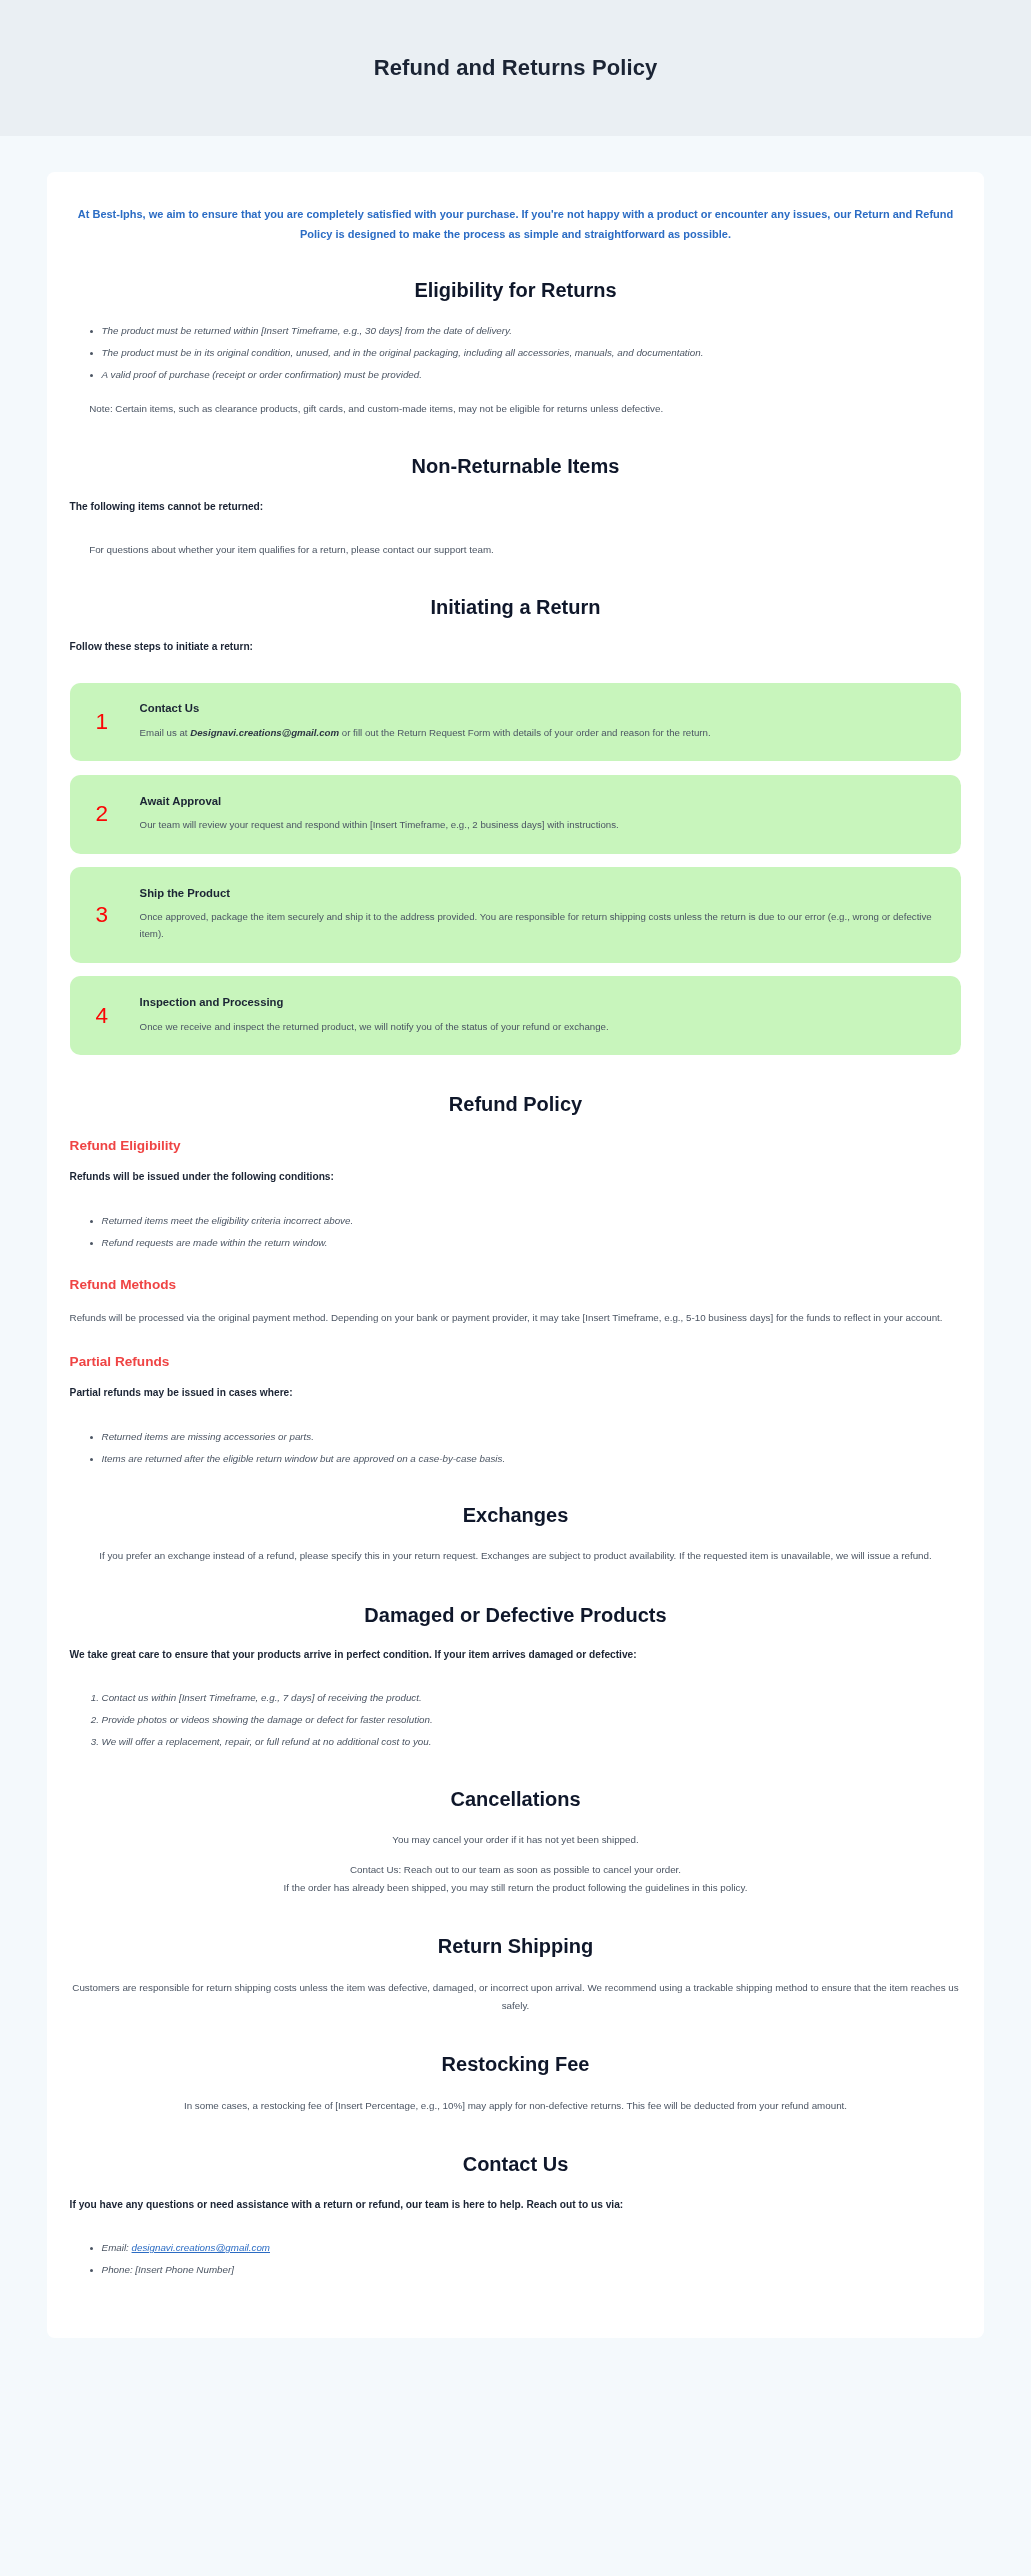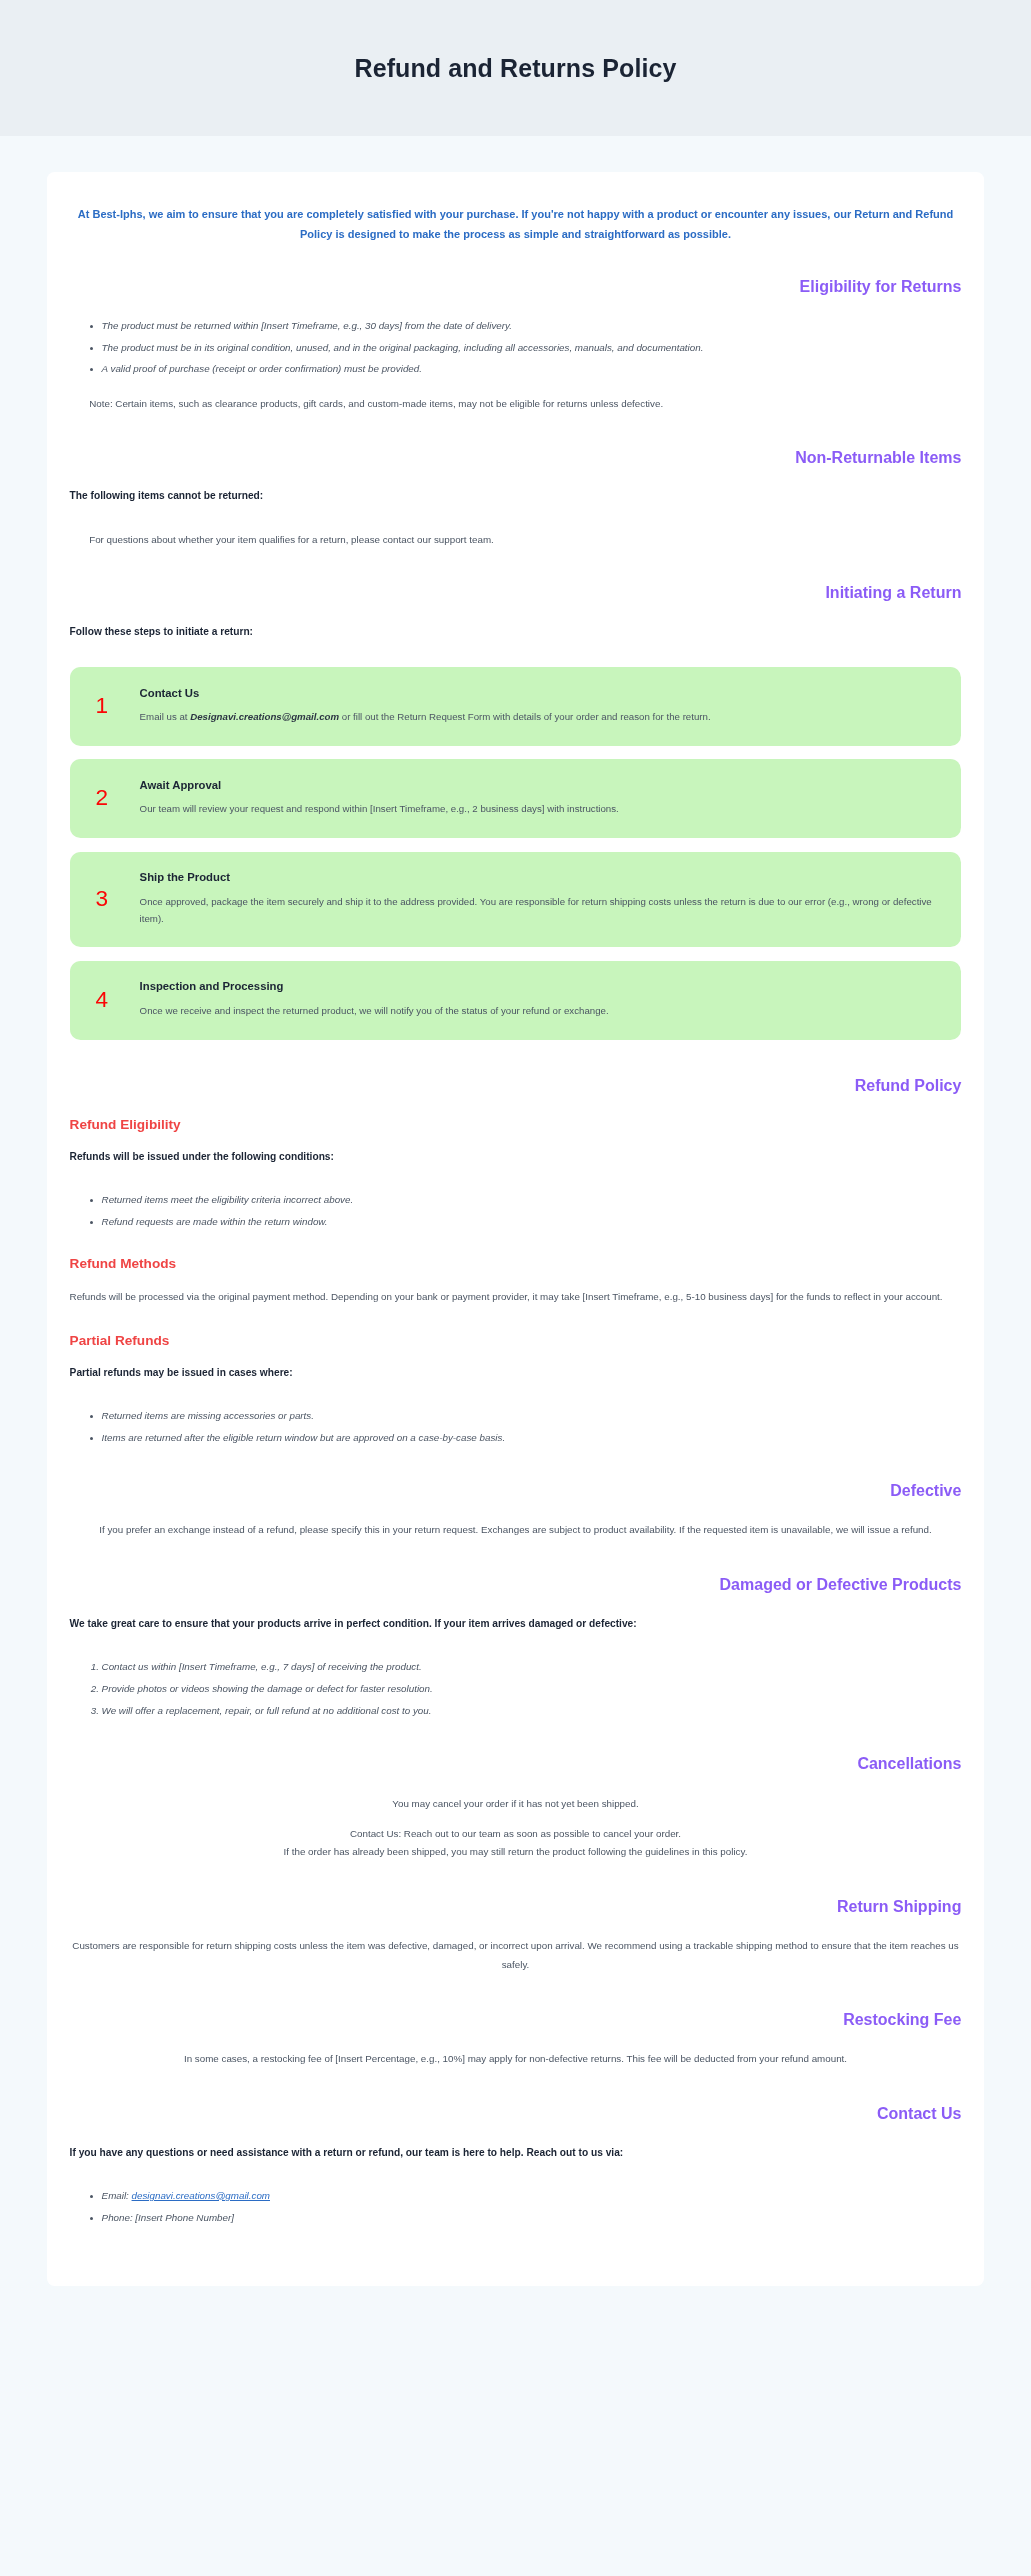--- a/index.html
+++ b/index.html
@@ -15,21 +15,21 @@
   
   .page-header {
     background: #eaeff3;
     height: 136px;
     display: flex;
     align-items: center;
     justify-content: center;
   }
   .page-header h1 {
     margin: 0;
-    font-size: 25px;
+    font-size: 22px;
     font-weight: bold;
     color: #1b2434;
     letter-spacing: 0.1px;
     text-align: center;
   }
 
   
   .content-shell {
     padding: 36px 47px 44px 47px;
   }
@@ -47,24 +47,24 @@
     font-size: 11px;
     line-height: 1.78;
     max-width: 891px;
     margin: 3px auto 33px auto;
     padding: 0 6px;
   }
 
   
   h2.section-title {
     margin: 0 0 19.6px 0;
-    font-size: 16px;
-    font-weight: bold;
-    color: #8b5cf6;
-    text-align: right;
+    font-size: 20px;
+    font-weight: bold;
+    color: #0f172a;
+    text-align: center;
     line-height: 1.3;
   }
   h3.sub-title {
     margin: 0 0 15px 0;
     font-size: 13.6px;
     font-weight: bold;
     color: #ef4444;
     text-align: left;
     line-height: 1.3;
   }
@@ -249,21 +249,21 @@
         <h3 class="sub-title">Partial Refunds</h3>
         <p class="lead">Partial refunds may be issued in cases where:</p>
         <ul class="policy-list">
           <li>Returned items are missing accessories or parts.</li>
           <li>Items are returned after the eligible return window but are approved on a case-by-case basis.</li>
         </ul>
       </div>
     </section>
 
     <section class="section">
-      <h2 class="section-title">Defective</h2>
+      <h2 class="section-title">Exchanges</h2>
       <p class="para center">If you prefer an exchange instead of a refund, please specify this in your return request. Exchanges are subject to product availability. If the requested item is unavailable, we will issue a refund.</p>
     </section>
 
     <section class="section">
       <h2 class="section-title">Damaged or Defective Products</h2>
       <p class="lead">We take great care to ensure that your products arrive in perfect condition. If your item arrives damaged or defective:</p>
       <ol class="policy-list">
         <li>Contact us within [Insert Timeframe, e.g., 7 days] of receiving the product.</li>
         <li>Provide photos or videos showing the damage or defect for faster resolution.</li>
         <li>We will offer a replacement, repair, or full refund at no additional cost to you.</li>

